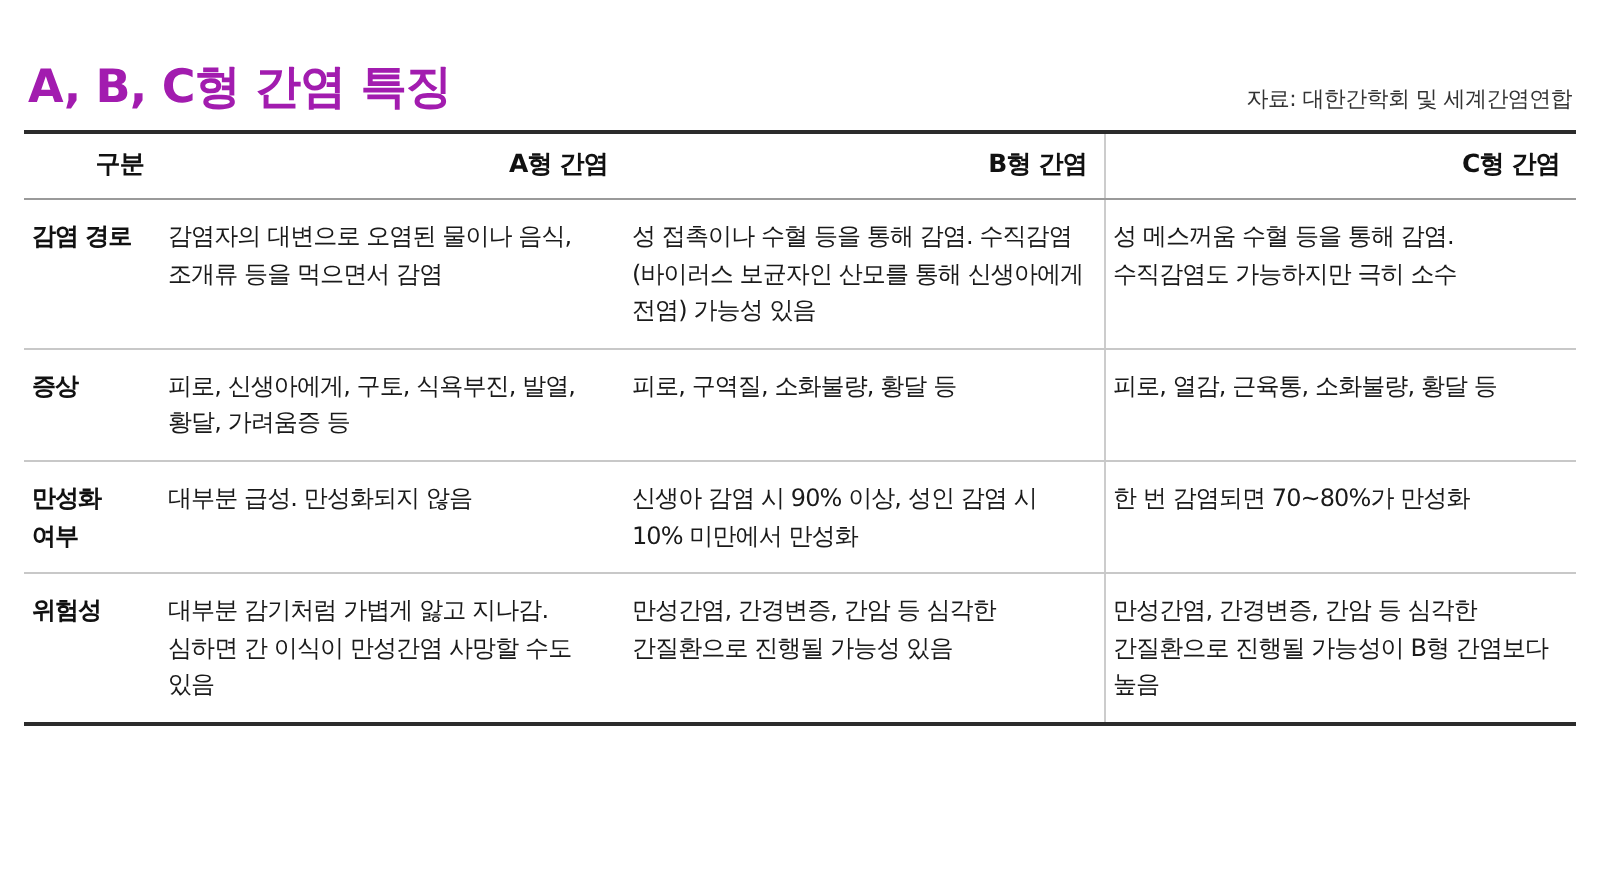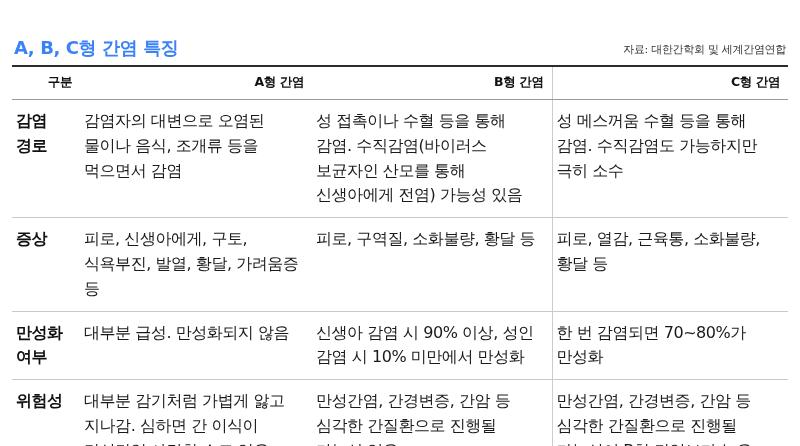--- a/index.html
+++ b/index.html
@@ -21,24 +21,24 @@
     box-sizing: border-box;
     padding: 10px 12px 0 12px;
   }
   .header-row {
     display: flex;
     align-items: flex-end;
     justify-content: space-between;
     padding: 0 2px 6px 2px;
   }
   .title {
-    font-size: 18px;
+    font-size: 23px;
     font-weight: bold;
     letter-spacing: -0.4px;
-    color: #3b82f6;
+    color: #a21caf;
     line-height: 1.2;
   }
   .source {
     font-size: 11px;
     color: #333333;
     letter-spacing: -0.3px;
     padding-bottom: 2px;
     margin-top: 32px;
   }
   table.matrix {
@@ -56,21 +56,21 @@
     font-size: 12.5px;
     font-weight: bold;
     color: #111111;
     padding: 7px 8px 8px 4px;
     border-top: 2px solid #2b2b2b;
     border-bottom: 1px solid #9a9a9a;
     letter-spacing: -0.4px;
     vertical-align: bottom;
   }
   table.matrix tbody td {
-    font-size: 16px;
+    font-size: 12px;
     line-height: 1.55;
     color: #1a1a1a;
     padding: 9px 8px 9px 4px;
     border-bottom: 1px solid #c8c8c8;
     vertical-align: top;
     letter-spacing: -0.45px;
     word-break: keep-all;
   }
   table.matrix tbody tr:last-child td {
     border-bottom: 2px solid #2b2b2b;

